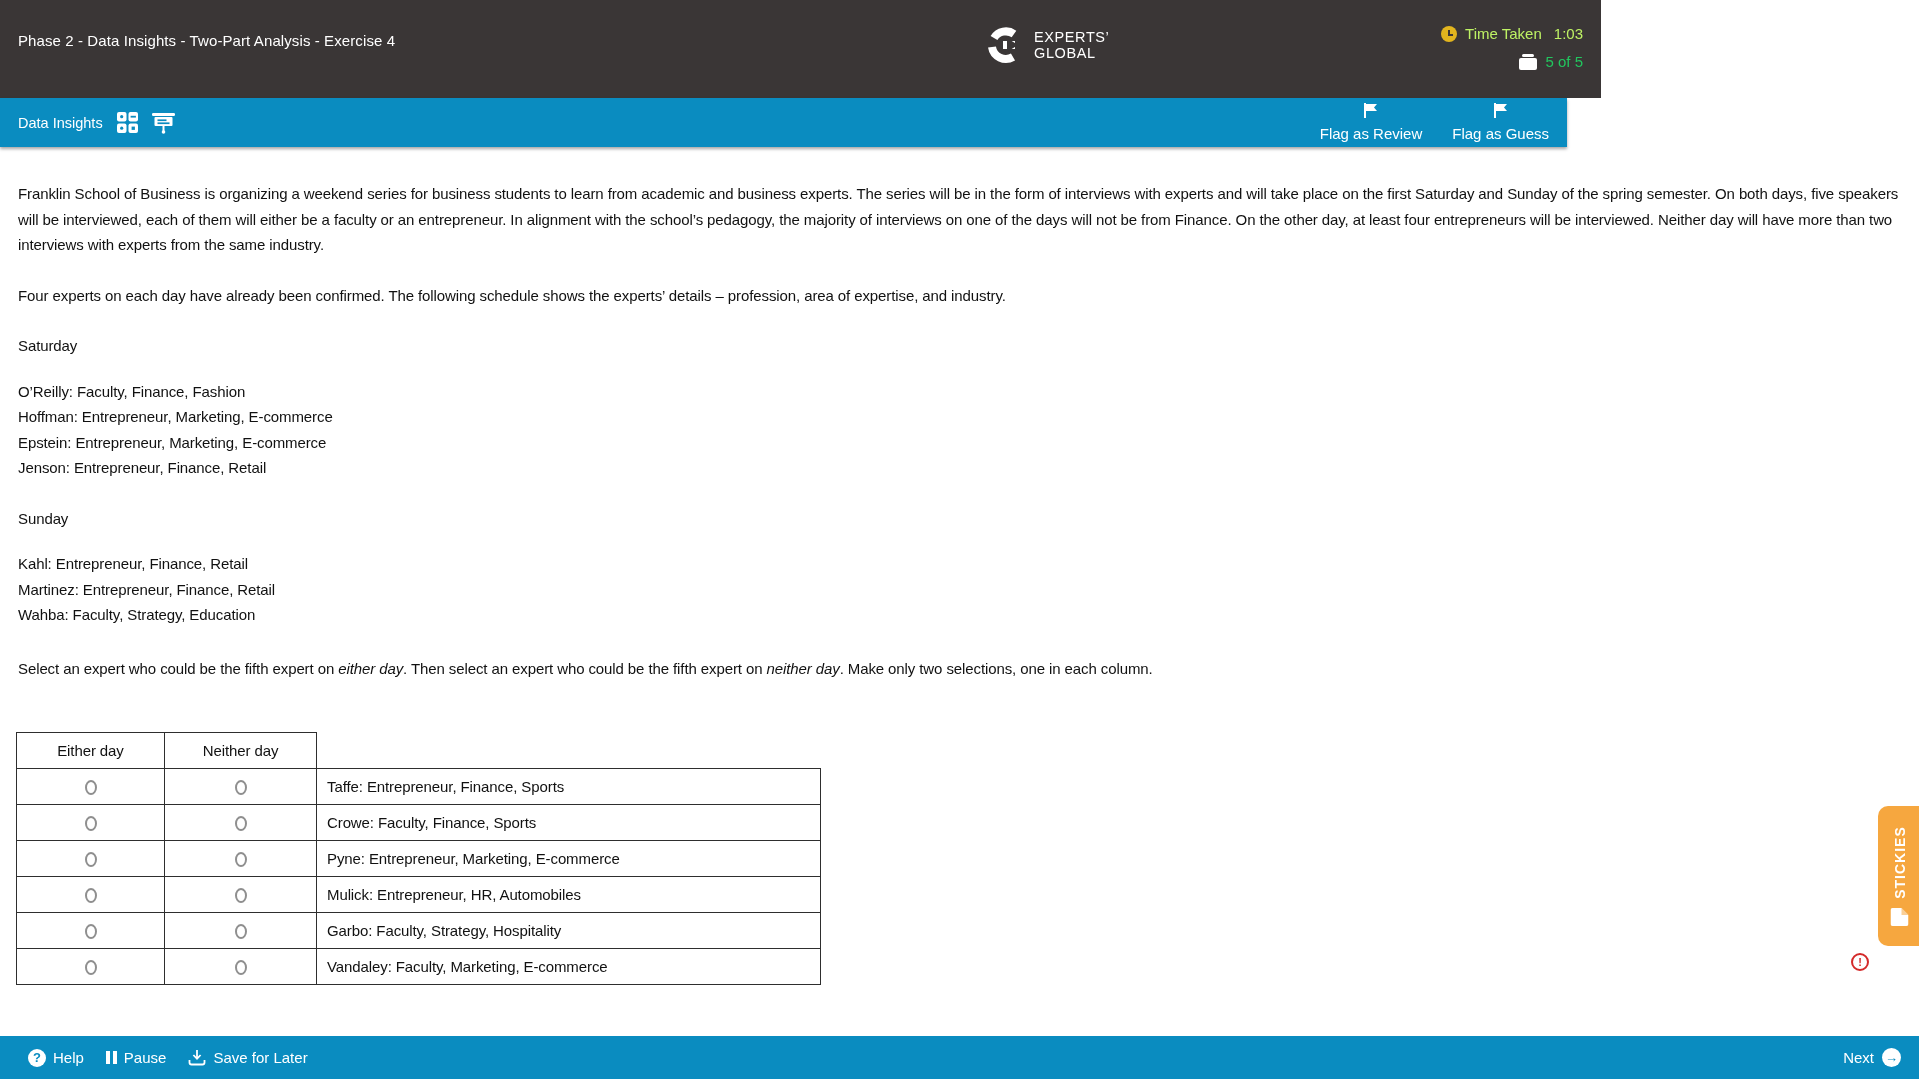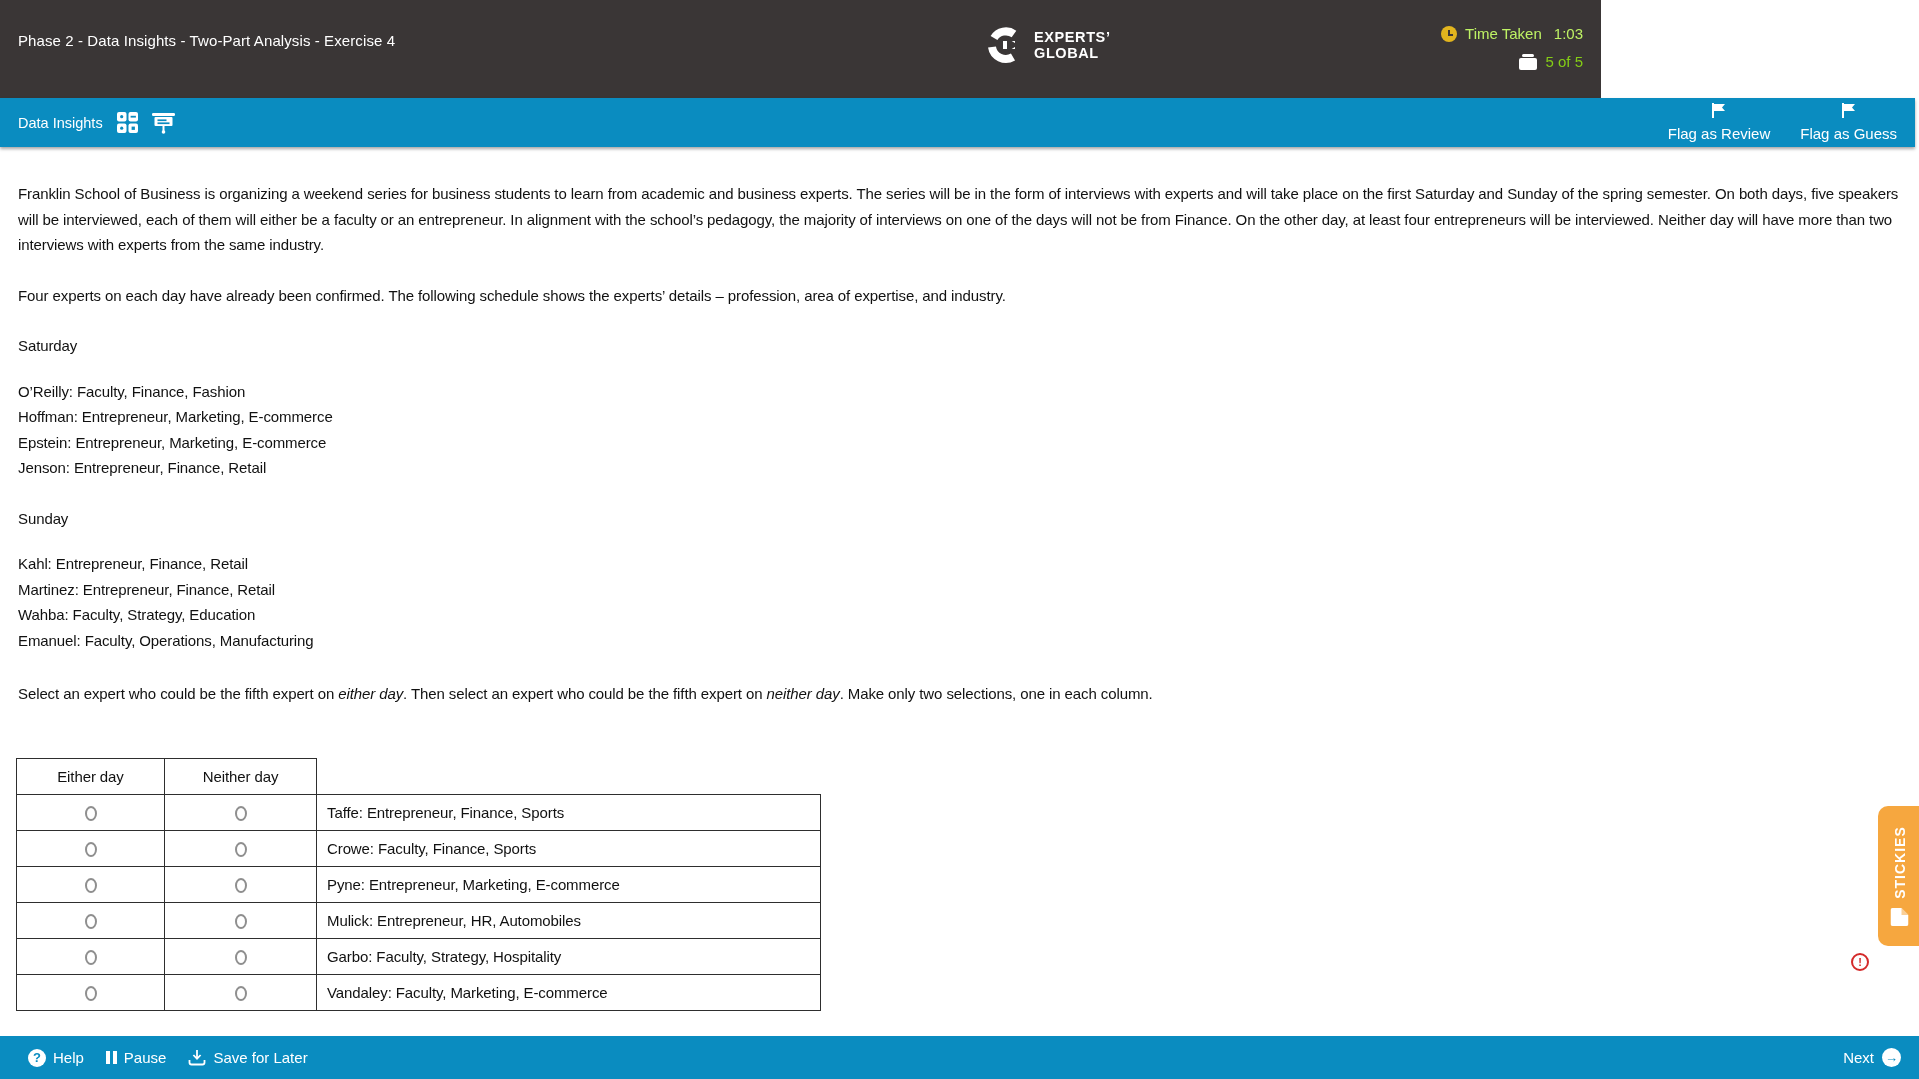--- a/index.html
+++ b/index.html
@@ -7,40 +7,40 @@
     font-family:"Liberation Sans", sans-serif; background:#ffffff; }
 
   
   .topbar { position:absolute; top:0; left:0; width:1601px; height:98px;
     background:#3a3636; color:#fff; }
   .topbar-title { position:absolute; left:18px; top:32px; font-size:15px;
     letter-spacing:.1px; }
   .logo { position:absolute; left:985px; top:25px; display:flex;
     align-items:center; gap:9px; }
   .logo-text { display:flex; flex-direction:column; line-height:16px;
-    font-weight:bold; font-size:14.5px; letter-spacing:.6px; }
+    font-weight:normal; font-size:14.5px; letter-spacing:.6px; }
   .timer-row { position:absolute; right:18px; top:25px; display:flex;
     align-items:center; gap:8px; color:#bef264; font-size:15px; }
   .timer-row .t-val { margin-left:4px; }
   .clock { width:16px; height:16px; border-radius:50%; background:#e2b51e;
     position:relative; }
   .clock:before { content:""; position:absolute; left:7px; top:4px; width:2px;
     height:5px; background:#3a3636; }
   .clock:after { content:""; position:absolute; left:7px; top:8px; width:5px;
     height:2px; background:#3a3636; }
   .progress-row { position:absolute; right:18px; top:53px; display:flex;
-    align-items:center; gap:8px; font-size:15px; color:#84cc16; }
+    align-items:center; gap:8px; font-size:15px; color:#22c55e; }
   .stack-icon { width:18px; height:16px; position:relative; }
   .stack-icon .lid { position:absolute; top:0; left:3px; width:12px; height:3px;
     background:#fff; border-radius:2px; }
   .stack-icon .body { position:absolute; top:4px; left:0; width:18px; height:12px;
     background:#fff; border-radius:2px; }
 
   
-  .navbar { position:absolute; top:98px; left:0; width:1915px; height:49px;
+  .navbar { position:absolute; top:98px; left:0; width:1567px; height:49px;
     background:#0a8cc0; color:#fff; box-shadow:0 2px 3px rgba(0,0,0,.35); }
   .nav-left { position:absolute; left:18px; top:0; height:49px; display:flex;
     align-items:center; gap:14px; font-size:14.5px; }
   .nav-right { position:absolute; right:18px; top:0; height:49px; display:flex;
     align-items:center; gap:30px; font-size:15px; }
   .flag-btn { display:flex; align-items:center; gap:7px; cursor:pointer;flex-direction:column; }
 
   
   .content { position:absolute; top:161px; left:0; width:1919px; height:682px;
     background:#fff; color:#111; padding:20px 20px 0 18px; font-size:15px;
@@ -184,21 +184,20 @@
     <div class="line">Hoffman: Entrepreneur, Marketing, E-commerce</div>
     <div class="line">Epstein: Entrepreneur, Marketing, E-commerce</div>
     <div class="line">Jenson: Entrepreneur, Finance, Retail</div>
   </div>
 
   <div class="day-head">Sunday</div>
   <div class="expert-list">
     <div class="line">Kahl: Entrepreneur, Finance, Retail</div>
     <div class="line">Martinez: Entrepreneur, Finance, Retail</div>
     <div class="line">Wahba: Faculty, Strategy, Education</div>
-    <div class="line">Emanuel: Faculty, Operations, Manufacturing</div>
   </div>
 
   <div class="instruction">
     <span>Select an expert who could be the fifth expert on </span><i>either day</i><span>. Then select an expert who could be the fifth expert on </span><i>neither day</i><span>. Make only two selections, one in each column.</span>
   </div>
 
   <table class="answers">
     <tbody>
         <tr>
       <th class="c1">Either day</th>

